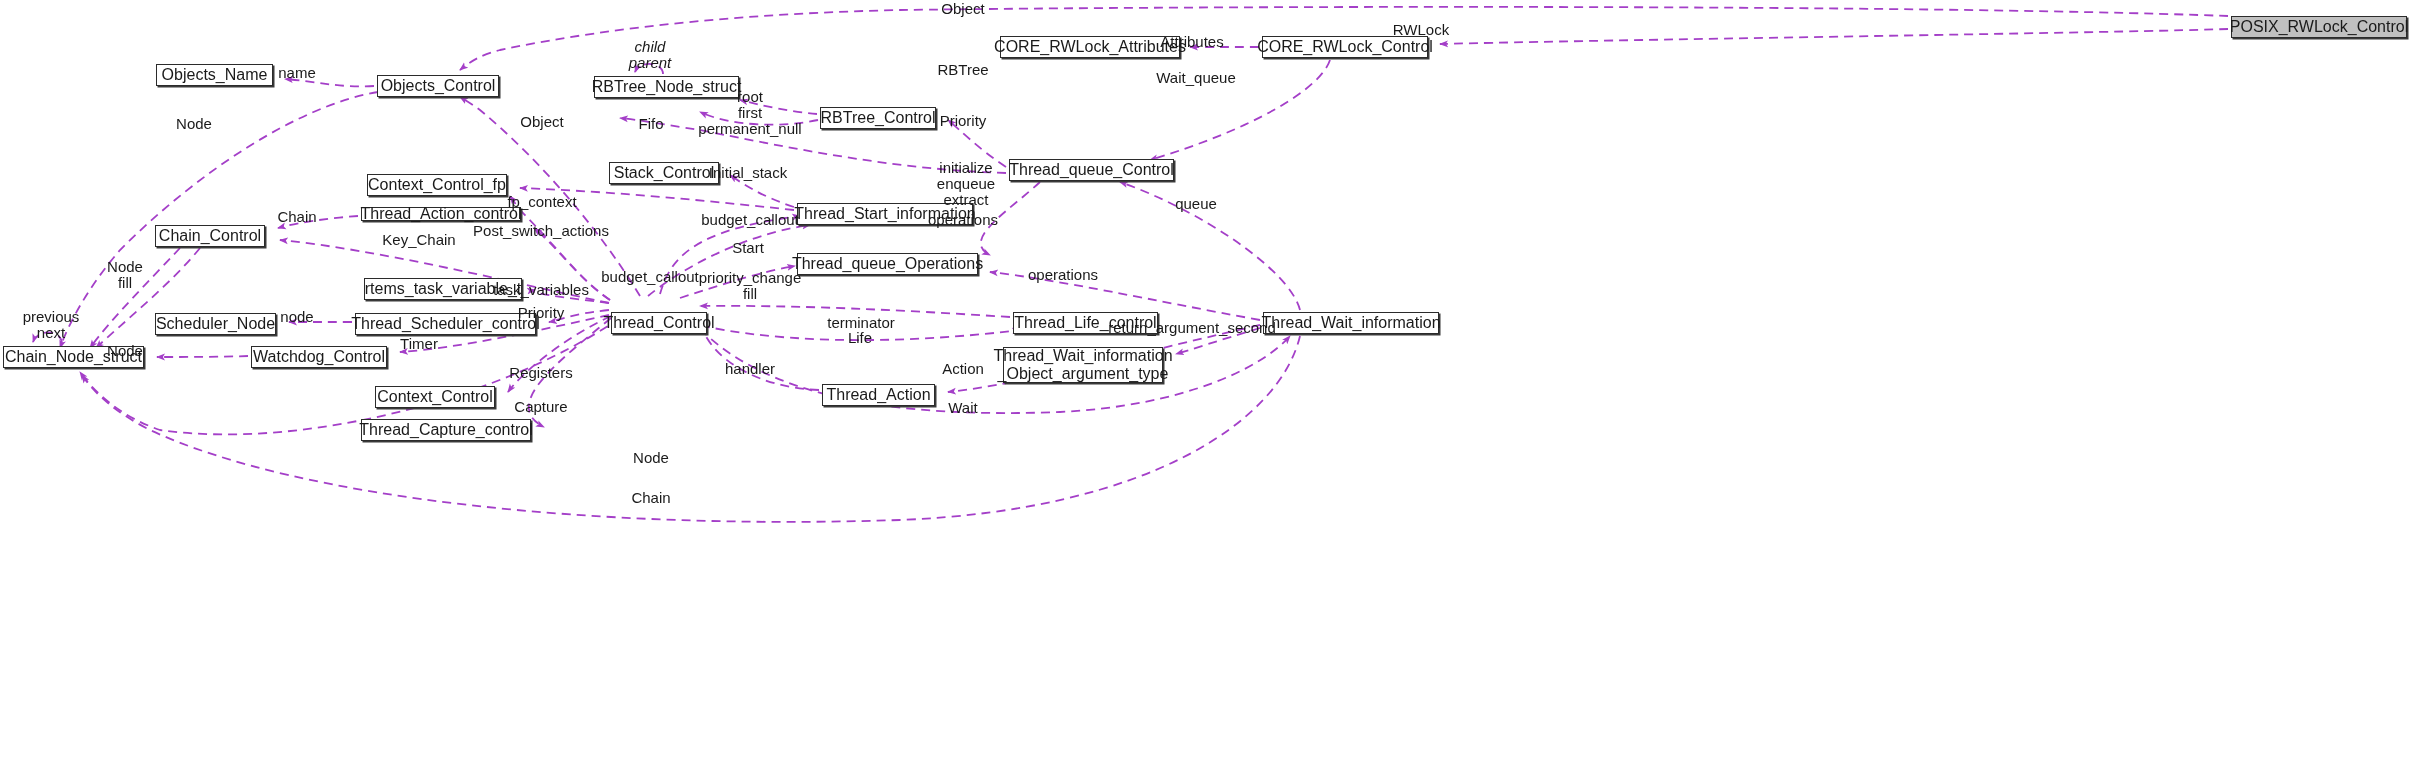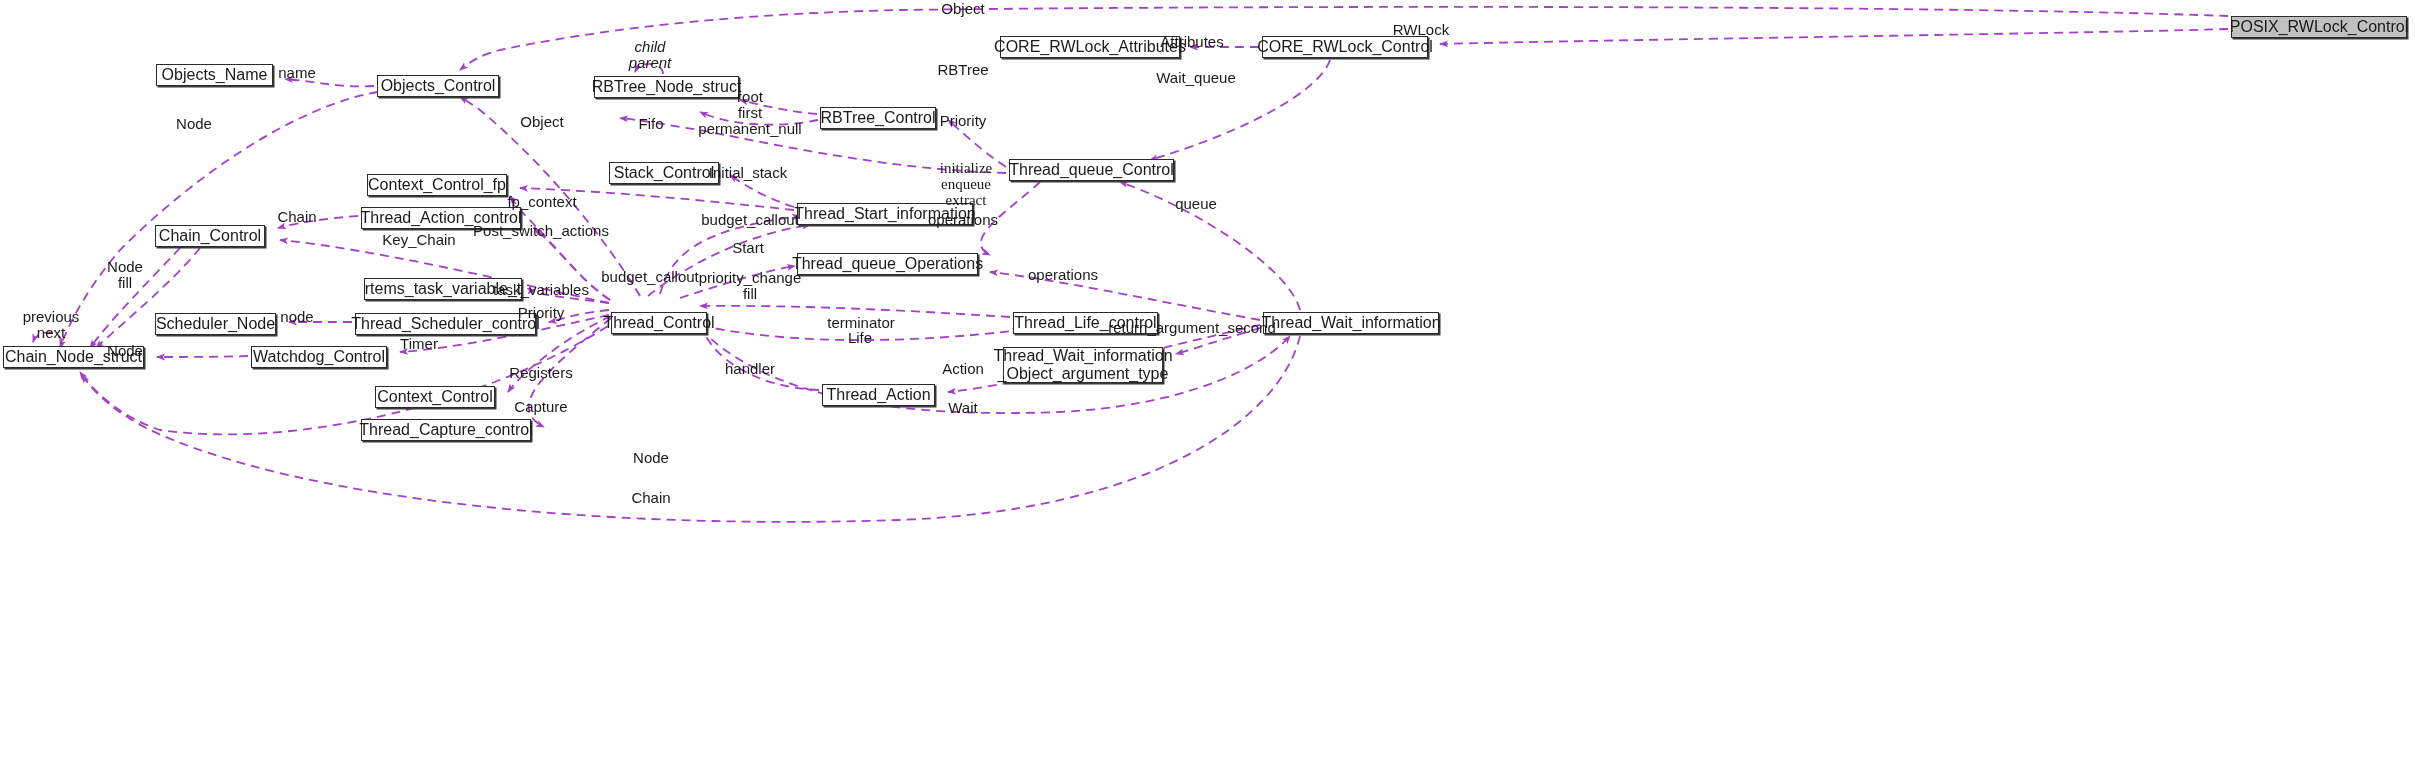--- a/index.html
+++ b/index.html
@@ -175,21 +175,21 @@
     </div>
   <div class="node-box" style="left:609px;top:162px;width:110px;height:22px;">
       <span>Stack_Control</span>
     </div>
   <div class="node-box" style="left:367px;top:174px;width:140px;height:22px;">
       <span>Context_Control_fp</span>
     </div>
   <div class="node-box" style="left:797px;top:203px;width:176px;height:22px;">
       <span>Thread_Start_information</span>
     </div>
-  <div class="node-box" style="left:361px;top:207px;width:160px;height:22px;">
+  <div class="node-box" style="left:361px;top:207px;width:160px;height:14px;">
       <span>Thread_Action_control</span>
     </div>
   <div class="node-box" style="left:155px;top:225px;width:110px;height:22px;">
       <span>Chain_Control</span>
     </div>
   <div class="node-box" style="left:797px;top:253px;width:181px;height:22px;">
       <span>Thread_queue_Operations</span>
     </div>
   <div class="node-box" style="left:364px;top:278px;width:158px;height:22px;">
       <span>rtems_task_variable_t</span>
@@ -236,21 +236,21 @@
   <div class="edge-label" style="left:963px;top:62px;">RBTree</div>
   <div class="edge-label" style="left:1196px;top:70px;">Wait_queue</div>
   <div class="edge-label" style="left:750px;top:89px;">root
 first
 permanent_null</div>
   <div class="edge-label" style="left:194px;top:116px;">Node</div>
   <div class="edge-label" style="left:542px;top:114px;">Object</div>
   <div class="edge-label" style="left:651px;top:116px;">Fifo</div>
   <div class="edge-label" style="left:963px;top:113px;">Priority</div>
   <div class="edge-label" style="left:748px;top:165px;">Initial_stack</div>
-  <div class="edge-label" style="left:966px;top:160px;font-family:Liberation Serif, serif;">initialize
+  <div class="edge-label" style="left:966px;top:160px;">initialize
 enqueue
 extract</div>
   <div class="edge-label" style="left:542px;top:194px;">fp_context</div>
   <div class="edge-label" style="left:1196px;top:196px;">queue</div>
   <div class="edge-label" style="left:297px;top:209px;">Chain</div>
   <div class="edge-label" style="left:750px;top:212px;">budget_callout</div>
   <div class="edge-label" style="left:963px;top:212px;">operations</div>
   <div class="edge-label" style="left:541px;top:223px;">Post_switch_actions</div>
   <div class="edge-label" style="left:419px;top:232px;">Key_Chain</div>
   <div class="edge-label" style="left:748px;top:240px;">Start</div>

